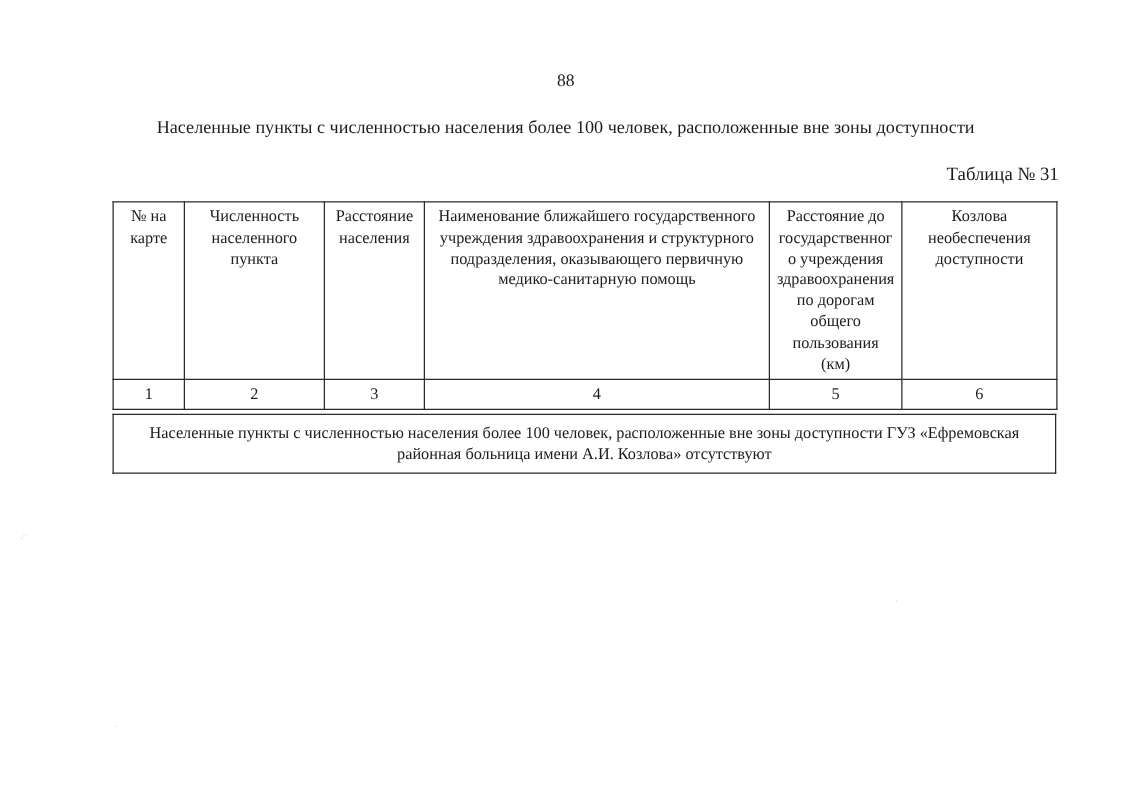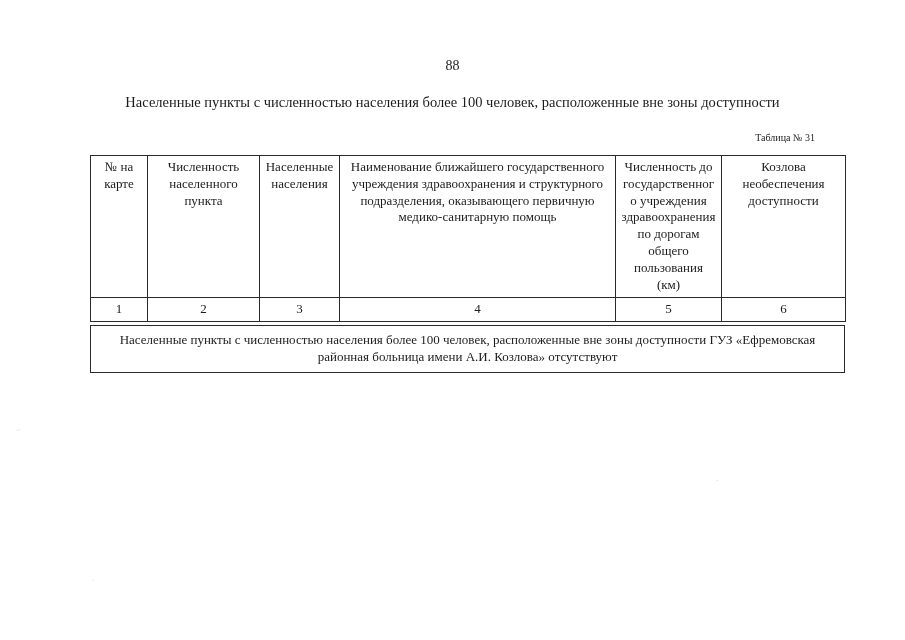--- a/index.html
+++ b/index.html
@@ -28,23 +28,23 @@
   }
   .doc-title {
     margin: 18px auto 0;
     width: 740px;
     text-align: center;
     font-size: 14.5px;
     line-height: 1.5;
   }
   .table-caption {
     margin-top: 18px;
-    margin-right: 90px;
+    margin-right: 58px;
     text-align: right;
-    font-size: 10px;
+    font-size: 15px;
     padding-left: 40px;
   }
   .main-table, .note-table {
     border-collapse: collapse;
     margin-left: 90px;
     width: 755px;
     table-layout: fixed;
     font-size: 13px;
     color: #1c1c1c;
     font-family: Liberation Serif, serif;
@@ -98,23 +98,23 @@
         <col class="col-2">
         <col class="col-3">
       <col class="col-4">
         <col class="col-5">
         <col class="col-6">
     </colgroup>
     <tbody>
       <tr class="header-row">
         <td>№ на карте</td>
         <td>Численность населенного пункта</td>
-        <td>Населенные населения</td>
+        <td>Расстояние населения</td>
         <td>Наименование ближайшего государственного учреждения здравоохранения и структурного подразделения, оказывающего первичную медико-санитарную помощь</td>
-        <td>Численность до государственного учреждения здравоохранения по дорогам общего пользования (км)</td>
+        <td>Расстояние до государственного учреждения здравоохранения по дорогам общего пользования (км)</td>
         <td>Козлова необеспечения доступности</td>
       </tr>
       <tr class="numbers-row">
         <td>1</td>
         <td>2</td>
         <td>3</td>
         <td>4</td>
         <td>5</td>
         <td>6</td>
       </tr>

